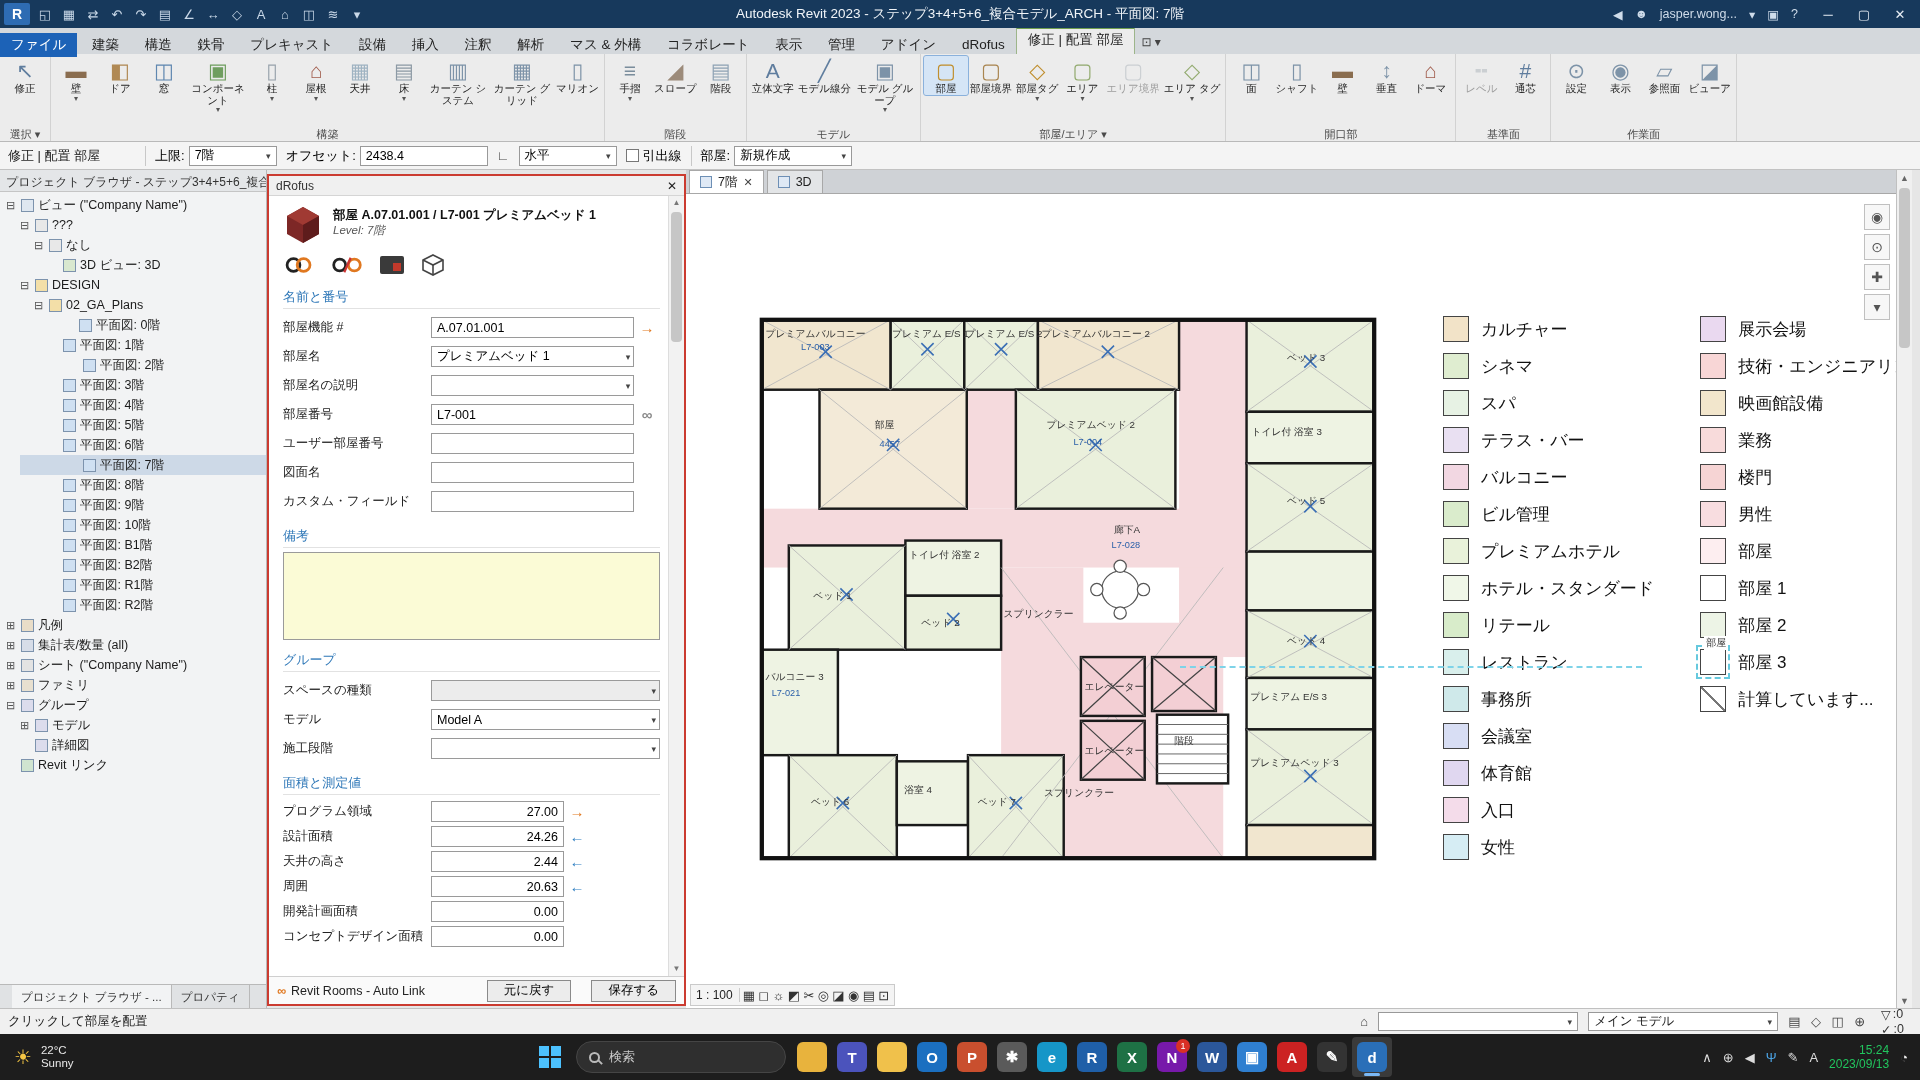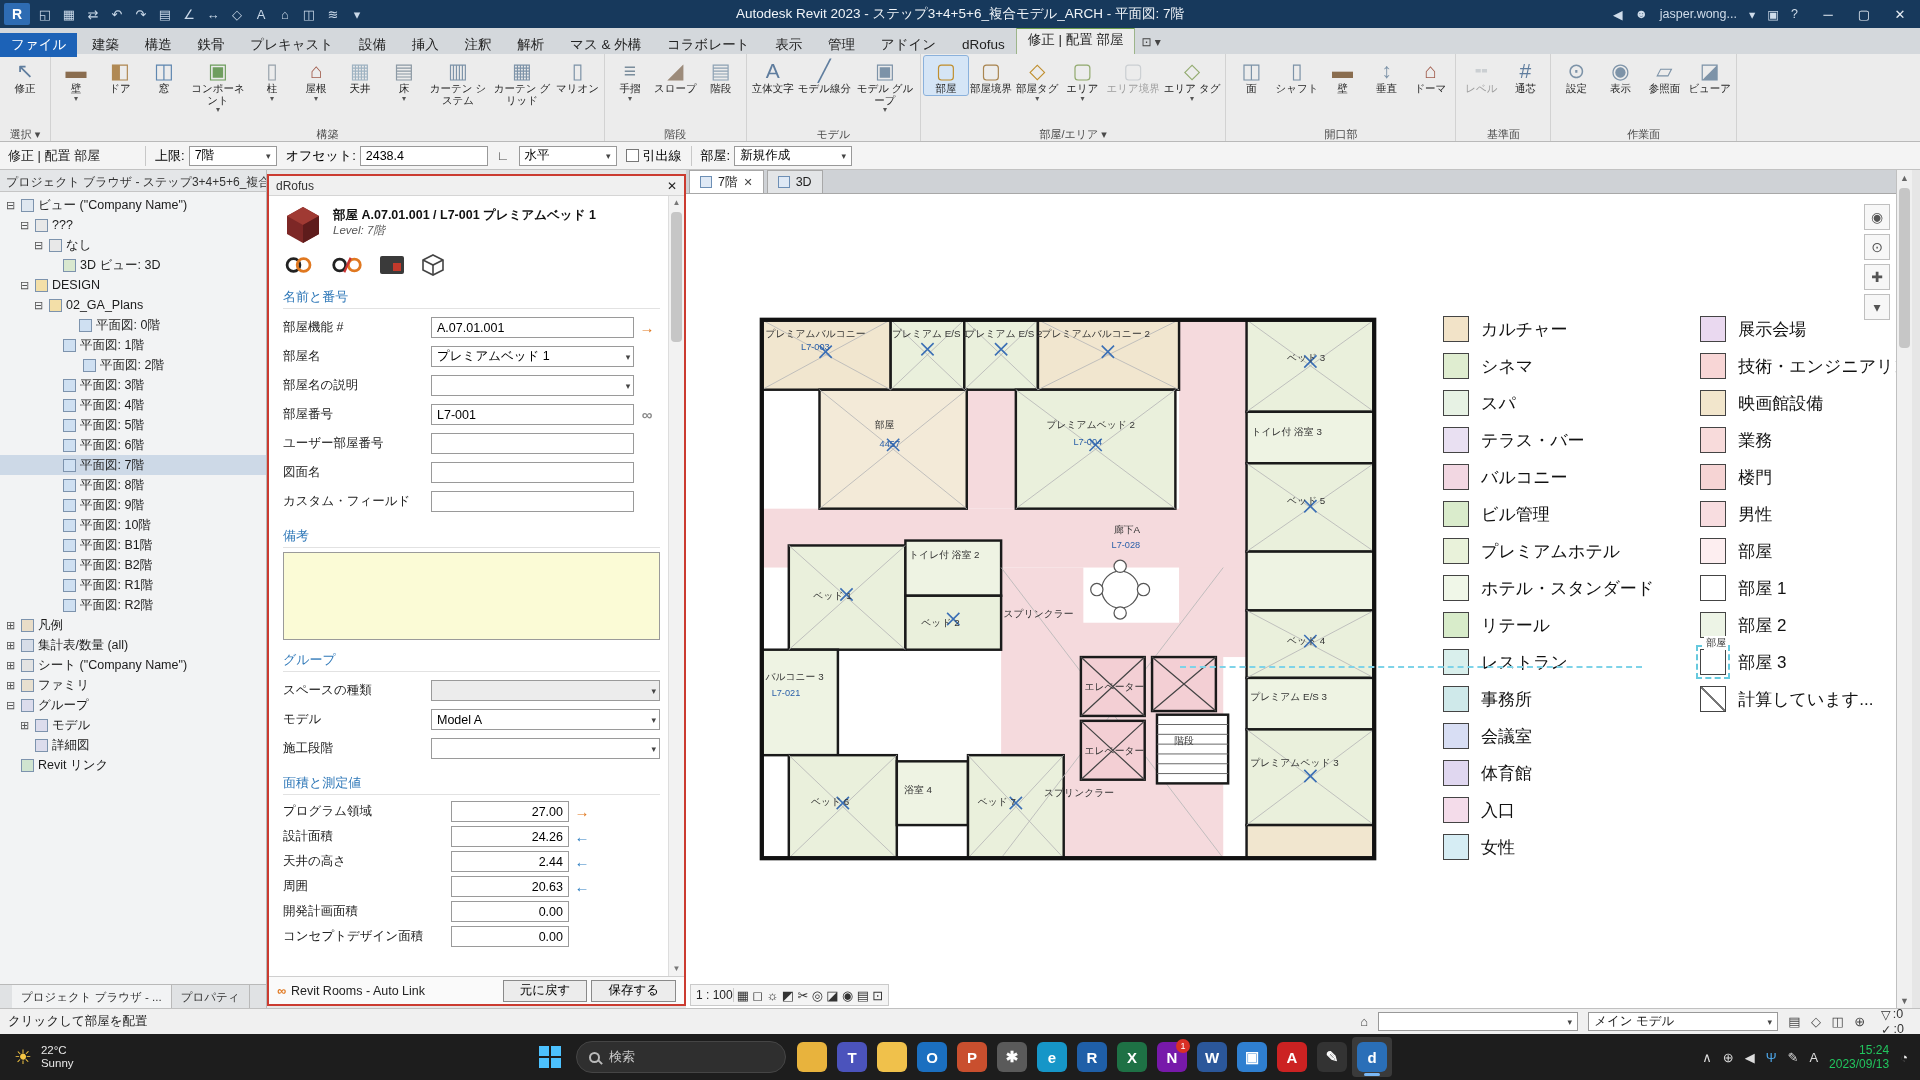--- a/index.html
+++ b/index.html
@@ -69,29 +69,29 @@
   .dr-logo { width:40px; height:40px; flex:none; }
   .dr-title { font-size:12.5px; font-weight:bold; color:#111; line-height:16px; margin-top:3px; }
   .dr-level { font-size:11.5px; font-style:italic; color:#555; }
   .dr-icons { display:flex; gap:16px; margin:9px 0 2px; align-items:center; }
   .dr-sec { color:#2f78b8; font-size:13px; margin:11px 0 4px; border-bottom:1px solid #e2e2e2; padding-bottom:2px; }
   .dr-row { display:flex; align-items:center; height:29px; }
   .dr-row.area { height:25px; }
   .dr-lab { width:148px; font-size:12.5px; color:#222; flex:none; overflow:hidden; white-space:nowrap; }
   .dr-ctl { height: 21px; border:1px solid #9a9a9a; background:#fff; font-size:12.5px; display:flex; align-items:center; padding:0 5px; width:205px; position:relative; }
   .dr-ctl.wide { width:250px; }
-  .dr-ctl.num { width:118px; justify-content:flex-end;margin-left:20px; }
+  .dr-ctl.num { width:133px; justify-content:flex-end; }
   .dr-ctl.disabled { background:#ececec; }
   .dr-ctl .caret { display:none; position:absolute; right:3px; font-size:9px; color:#444; }
   .dr-ctl .caret.show { display:block; }
   .dr-trail { width:26px; text-align:center; font-size:15px; font-weight:bold; }
   .dr-note { height:88px; background:#fbfbd6; border:1px solid #9a9a9a; margin-top:2px; }
   .dr-f { height:28px; border-top:1px solid #cfcfcf; background:#fafafa; display:flex; align-items:center; gap:8px; padding:0 8px; font-size:12.5px; }
   .dr-fstatus { display:flex; align-items:center; gap:5px; color:#222; }
-  .dr-fbtns { margin-left:auto; display:flex; gap:4px; }
+  .dr-fbtns { margin-left:auto; display:flex; gap:20px; }
   .dr-btn { height:22px; padding:0 16px; border:1px solid #8a8a8a; background:#ececec; font-size:12.5px; display:flex; align-items:center; }
   
   .canvas { position:absolute; left:686px; right:24px; top:0; bottom:0; background:#fff; }
   .vtabs { height:24px; background:#cfd2d6; border-bottom:1px solid #a8a8a8; display:flex; align-items:flex-end; }
   .vtab { height:23px; display:flex; align-items:center; gap:6px; padding:0 10px; font-size:12.5px; background:#e3e5e7; border:1px solid #a8a8a8; border-bottom:none; margin-left:3px; color:#222; }
   .vtab.active { background:#fff; }
   .vico { width:12px; height:12px; border:1px solid #6d8fb5; background:#dfe9f5; flex:none; }
   .vclose { display:none; font-size:11px; color:#444; }
   .vclose.show { display:inline; }
   .draw { position:absolute; left:0; right:0; top:24px; bottom:0; background:#fff; overflow:hidden; }
@@ -106,21 +106,21 @@
   .lsw.dashed { outline:2px dashed #66c9de; outline-offset:2px; }
   .lsw.calc { background-image:linear-gradient(45deg, transparent 46%, #777 46%, #777 54%, transparent 54%); }
   .llab { font-size:17px; color:#111; white-space:nowrap; }
   .lnote { position:absolute; left:4px; top:-13px; font-size:10px; color:#333; background:#fff; padding:0 2px; }
   .lnote:empty { display:none; }
   .dashline { position:absolute; left:494px; top:472px; width:462px; height:0; border-top:2px dashed #7ed3e8; }
   .navbar { position:absolute; right:6px; top:10px; display:flex; flex-direction:column; gap:4px; }
   .navbtn { width:26px; height:26px; background:#f7f7f7; border:1px solid #c0c0c0; display:flex; align-items:center; justify-content:center; font-size:14px; color:#555; }
   .vctrl { position:absolute; left:4px; bottom:2px; height:22px; display:flex; align-items:center; gap:3px; background:#f4f4f4; border:1px solid #cacaca; padding:0 5px; font-size:12px; color:#222; }
   .vcbtn { width:20px; text-align:center; font-size:13px; color:#333; }
-  .vscale { border-right:1px solid #ccc; }
+  .vscale { padding-right:6px; border-right:1px solid #ccc; }
   .vscroll { position:absolute; left:1896px; width:16px; top:0; bottom:0; background:#f0f0f0; border-left:1px solid #c0c0c0; font-size:9px; color:#666; text-align:center; }
   .vthumb { position:absolute; top:18px; left:2px; width:11px; height:160px; background:#c6c6c6; border-radius:4px; }
   .vs-dn { position:absolute; bottom:2px; left:0; right:0; }
   
   .statusbar { position:absolute; left:0; right:0; top:1008px; height:26px; background:#f0f0f0; border-top:1px solid #c0c0c0; display:flex; align-items:center; gap:10px; padding:0 8px; font-size:12.5px; color:#222; z-index:20; }
   .sb-hint { white-space:nowrap; }
   .sb-combo { height:19px; width:200px; border:1px solid #999; background:#fff; display:flex; align-items:center; padding:0 5px; }
   .sb-combo .caret { margin-left:auto; font-size:9px; color:#444; }
   .sb-ico { font-size:13px; color:#444; }
   .sb-badge { display:flex; align-items:center; gap:2px; color:#333; }
@@ -601,21 +601,21 @@
           <span class="tico" style="background-color: rgb(207, 224, 242);"></span>
           <span class="tlab">平面図: 5階</span>
         </div>
 
         <div class="titem" style="padding-left: 46px;">
           <span class="texp"></span>
           <span class="tico" style="background-color: rgb(207, 224, 242);"></span>
           <span class="tlab">平面図: 6階</span>
         </div>
 
-        <div class="titem sel" style="padding-left: 46px;">
+        <div class="titem sel" style="padding-left: 46px; margin-left: 20px;">
           <span class="texp"></span>
           <span class="tico" style="background-color: rgb(207, 224, 242);"></span>
           <span class="tlab">平面図: 7階</span>
         </div>
 
         <div class="titem" style="padding-left: 46px;">
           <span class="texp"></span>
           <span class="tico" style="background-color: rgb(207, 224, 242);"></span>
           <span class="tlab">平面図: 8階</span>
         </div>

